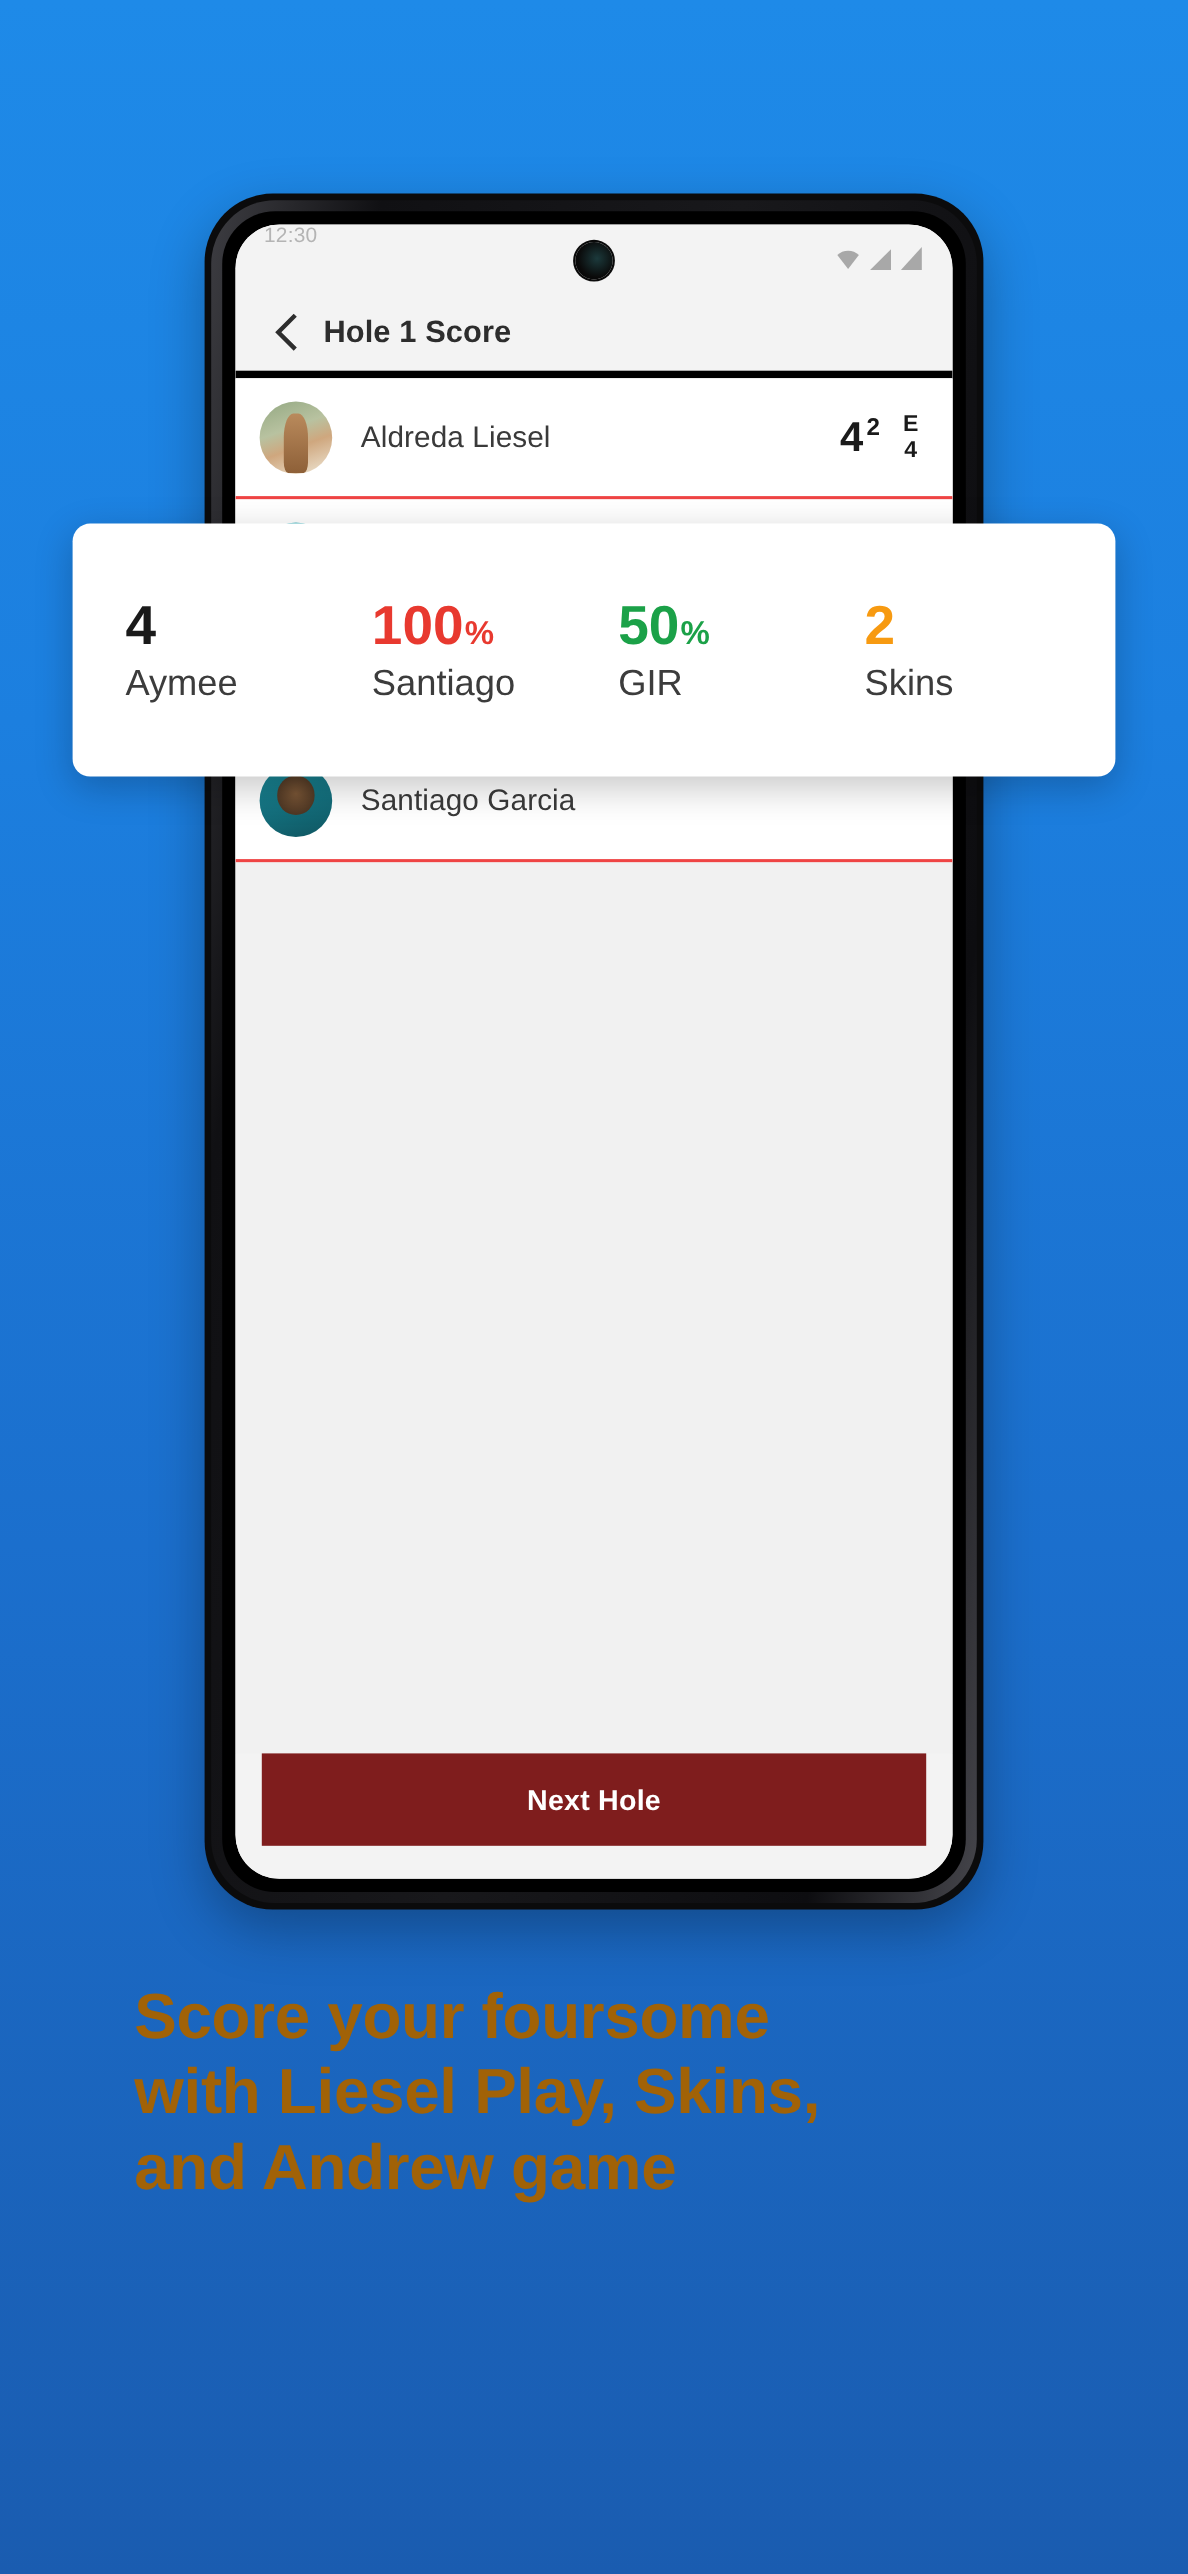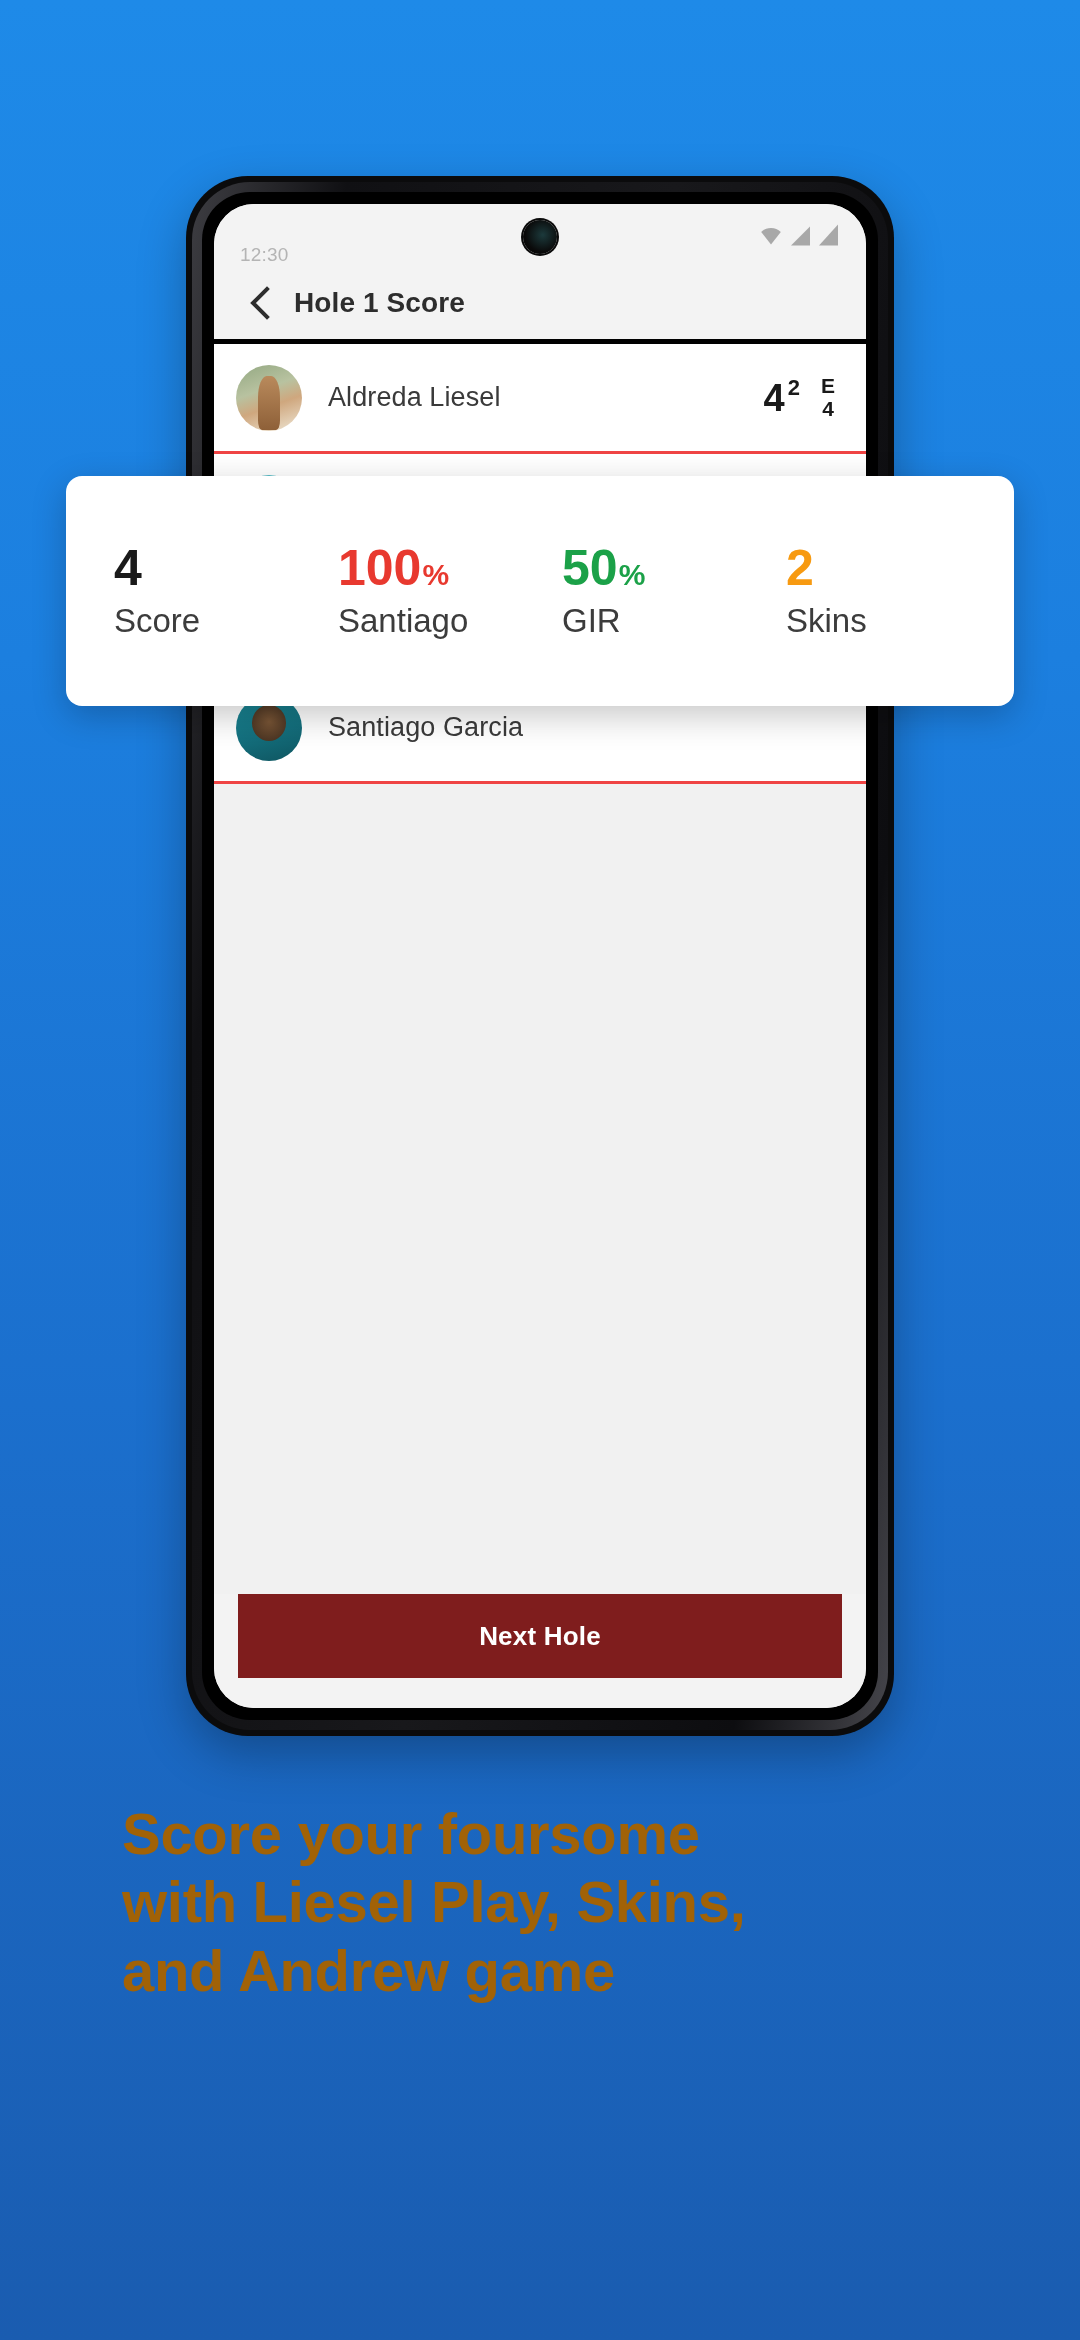--- a/index.html
+++ b/index.html
@@ -43,21 +43,21 @@
     overflow:hidden;
     background:#f1f1f1;
     z-index:3;
     display:flex; flex-direction:column;
   }
 
   
   #status-bar{
     height:62px; flex:0 0 62px;
     background:#f3f3f3;
-    display:flex; align-items:flex-end;
+    display:flex; align-items:flex-start;
     padding:0 26px;
     position:relative;
   }
   #status-time{
     font-size:19px; color:#b4b4b4; font-weight:400;
     letter-spacing:.2px;
   }
   #camera-punch{
     position:absolute;
     left:50%; top:16px; transform:translateX(-50%);
@@ -72,21 +72,21 @@
   .sig-tri{ width:0;height:0;border-style:solid; }
   .sig-1{ border-width:0 0 19px 19px; border-color:transparent transparent #a8a8a8 transparent;}
   .sig-2{ border-width:0 0 21px 19px; border-color:transparent transparent #a8a8a8 transparent;}
 
   
   #app-bar{
     flex:0 0 78px;
     background:#f3f3f3;
     display:flex; align-items:center;
     padding:0 26px;
-    border-bottom:5px solid #000000;
+    border-bottom:7px solid #000000;
   }
   #back-button{
     width:40px;height:40px;
     display:flex;align-items:center;justify-content:center;
     margin-right:14px;
   }
   #page-title{
     font-size:28px; font-weight:700; color:#2d2d2d;
     letter-spacing:.1px;
   }
@@ -290,21 +290,21 @@
 
   </div>
 </div>
 
 <div id="stats-card">
   <div class="stat" id="stat-score">
     <div class="stat-value">
       <span>4</span>
       <span class="stat-pct"></span>
     </div>
-    <div class="stat-label">Score</div>
+    <div class="stat-label">Aymee</div>
   </div>
   <div class="stat" id="stat-fairways">
     <div class="stat-value">
       <span>100</span>
       <span class="stat-pct">%</span>
     </div>
     <div class="stat-label">Santiago</div>
   </div>
   <div class="stat" id="stat-gir">
     <div class="stat-value">

